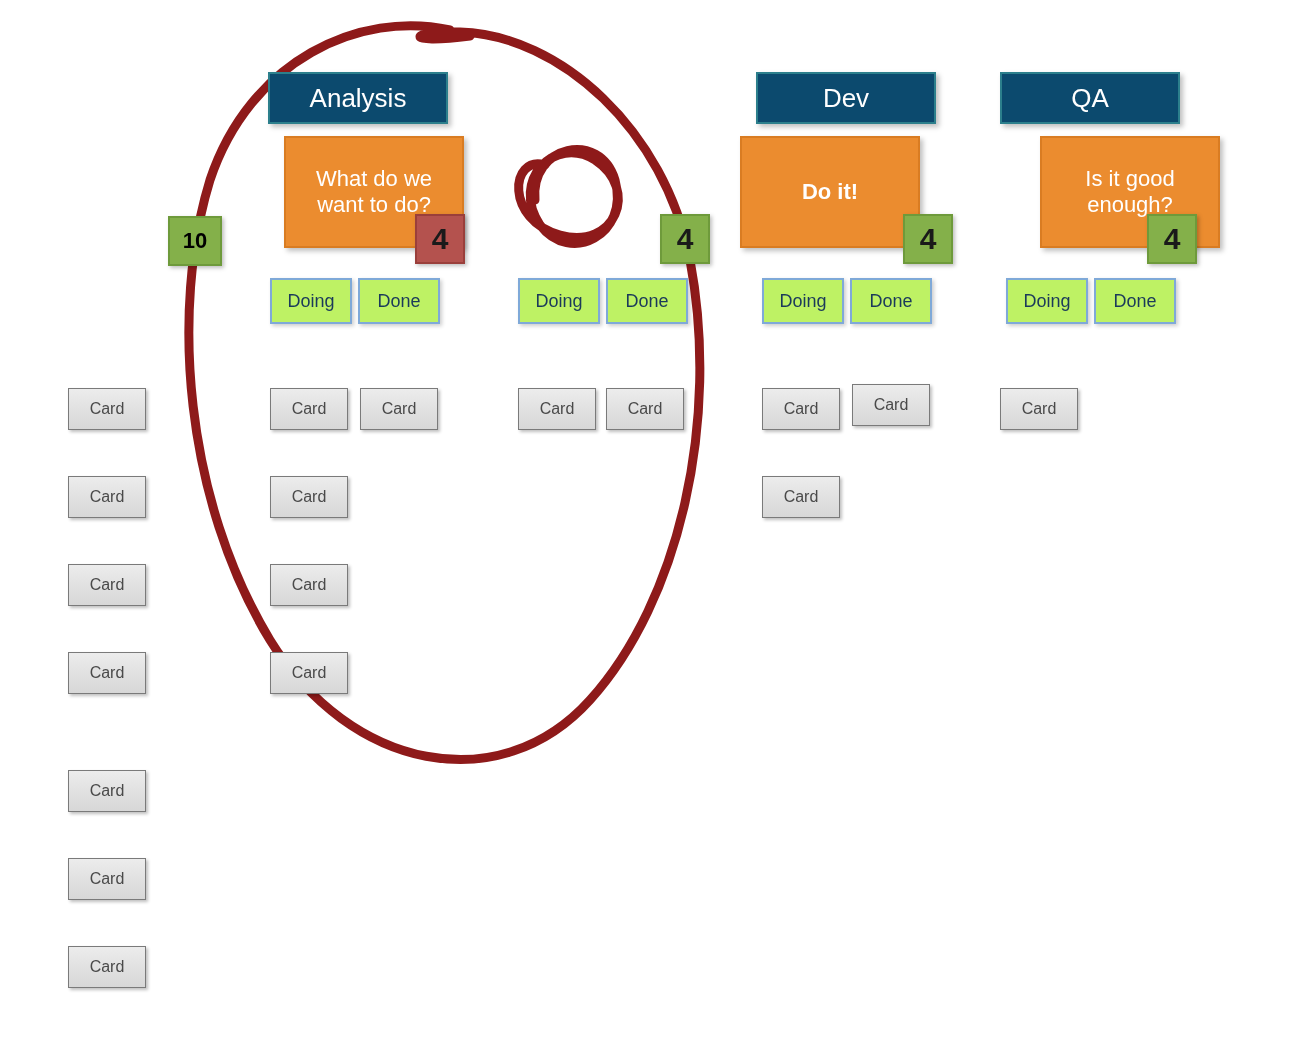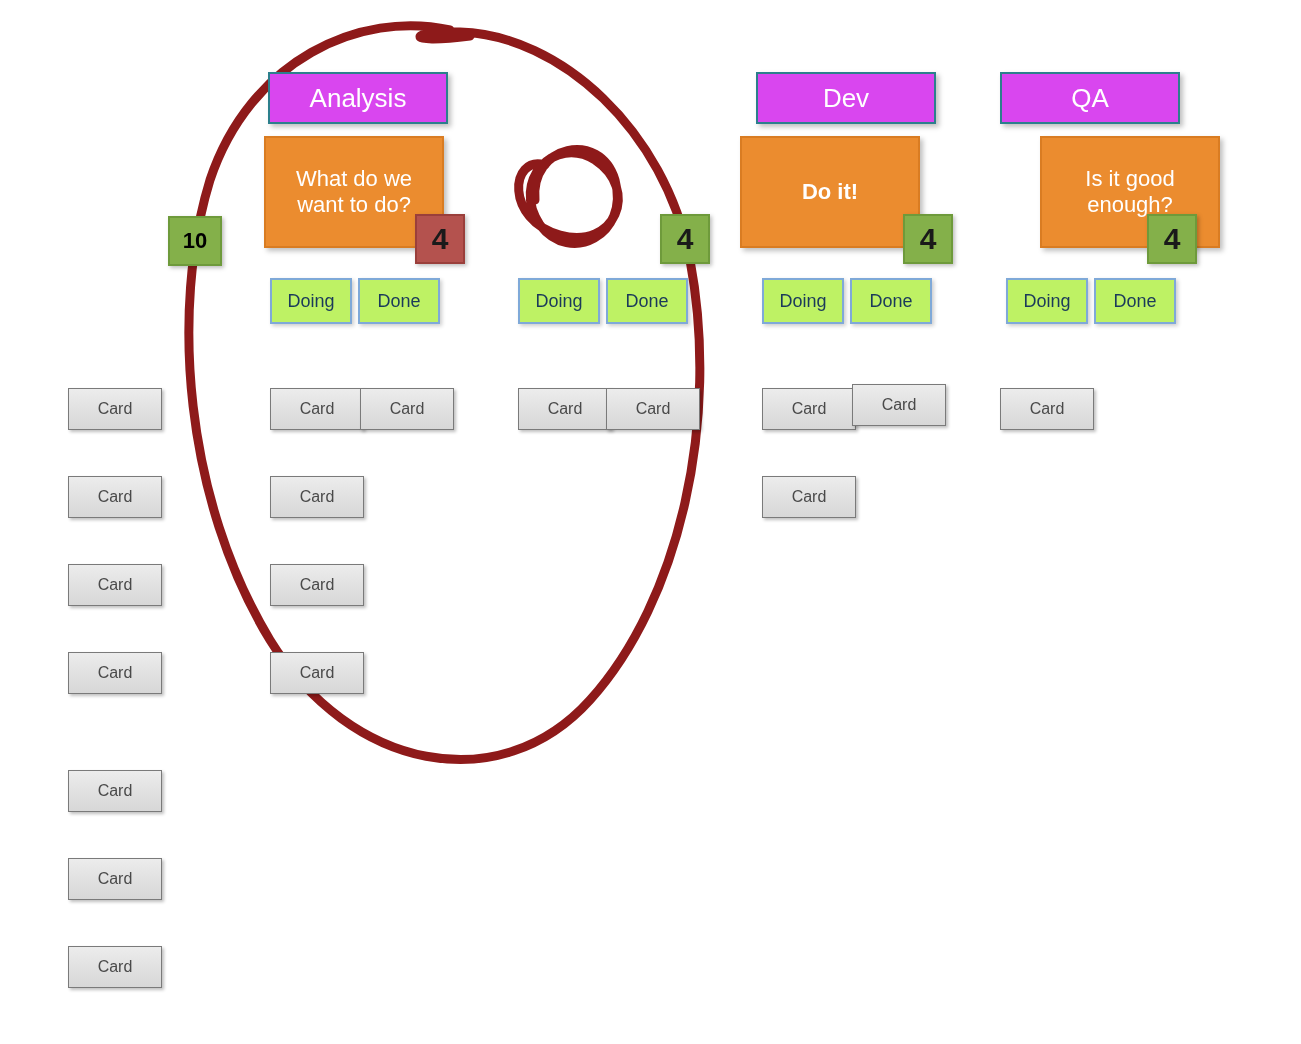--- a/index.html
+++ b/index.html
@@ -49,21 +49,21 @@
     justify-content: center;
     box-shadow: 2px 2px 4px rgba(0,0,0,0.25);
   }
 
   
   .stage-title {
     position: absolute;
     top: 72px;
     width: 180px;
     height: 52px;
-    background: #d946ef;
+    background: #0c4a6e;
     border: 2px solid #2c7f8c;
     color: #ffffff;
     font-size: 26px;
     display: flex;
     align-items: center;
     justify-content: center;
     box-shadow: 3px 3px 5px rgba(0,0,0,0.25);
   }
   .stage-desc {
     position: absolute;
@@ -107,21 +107,21 @@
     color: #1b3a5a;
     font-size: 18px;
     display: flex;
     align-items: center;
     justify-content: center;
     box-shadow: 2px 2px 4px rgba(0,0,0,0.2);
   }
 
   .card {
     position: absolute;
-    width: 94px;
+    width: 78px;
     height: 42px;
     background: #e4e4e4;
     background: linear-gradient(#ececec, #d7d7d7);
     border: 1.5px solid #7a7a7a;
     color: #4a4a4a;
     font-size: 16px;
     display: flex;
     align-items: center;
     justify-content: center;
     box-shadow: 2px 2px 3px rgba(0,0,0,0.25);
@@ -160,21 +160,21 @@
     </g>
   </svg>
 
   <div class="priority-badge" style="left:168px; top:216px;">
     <span>10</span>
   </div>
 
   <div class="stage-title" style="left:268px;">
       <span>Analysis</span>
     </div>
-  <div class="stage-desc" style="left:264px;">
+  <div class="stage-desc" style="left:284px;">
       <span>What do we want to do?</span>
     </div>
   <div class="stage-badge badge-red" style="left:415px; top:214px;">
       <span>4</span>
     </div>
   <div class="subcol" style="left:270px;">
       <span>Doing</span>
     </div>
   <div class="subcol" style="left:358px;">
       <span>Done</span>

